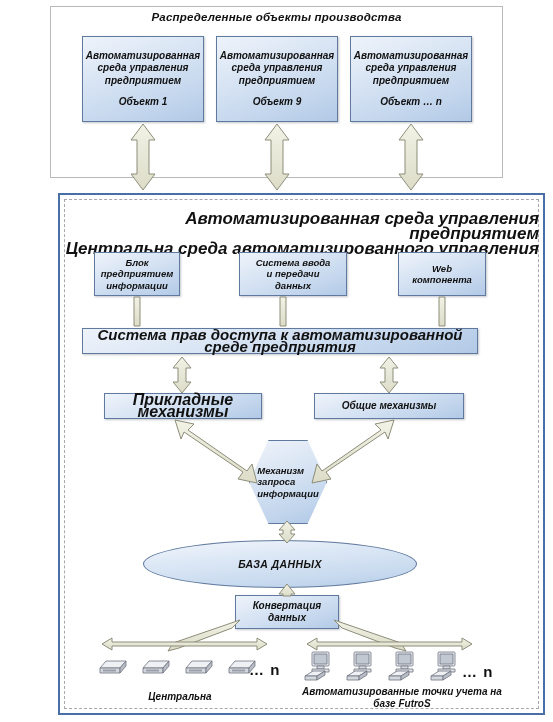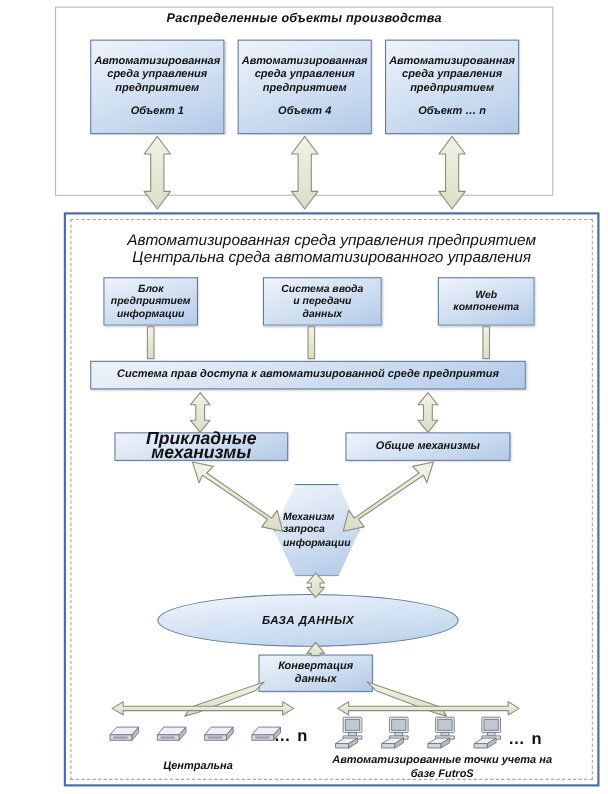--- a/index.html
+++ b/index.html
@@ -21,22 +21,22 @@
   }
   #main-container{
     left:58px;top:193px;width:487px;height:522px;
     border:2px solid #4a6fa8;background:#ffffff;box-sizing:border-box;
   }
   #main-dashed{
     left:64px;top:199px;width:475px;height:510px;
     border:1px dashed #a8a8a8;box-sizing:border-box;background:transparent;
   }
   #main-title{
-    left:64px;top:211px;width:475px;text-align:center;
-    font-size:14px;font-style:italic;font-weight:normal;line-height:15px;
+    left:64px;top:211px;width:475px;text-align:right;
+    font-size:17px;font-style:italic;font-weight:bold;line-height:15px;
   }
 
   
   .gbox{
     box-sizing:border-box;
     border:1px solid #60799e;
     background:linear-gradient(160deg,#eef3fa 0%,#dce7f5 32%,#c6d8ee 70%,#b2c9e6 100%);
     box-shadow:1px 1px 2px rgba(80,90,110,.35);
     display:flex;flex-direction:column;align-items:center;justify-content:center;
     text-align:center;font-style:italic;font-weight:bold;
@@ -49,21 +49,21 @@
   #obj-2{left:216px;}
   #obj-3{left:350px;}
 
   .smallbox{width:86px;height:44px;top:252px;font-size:9.5px;line-height:11.5px;}
   #box-vis{left:94px;}
   #box-input{left:239px;width:108px;}
   #box-web{left:398px;width:88px;}
 
   #bar-access{
     left:82px;top:328px;width:396px;height:26px;
-    font-size:10px;font-style:italic;font-weight:bold;
+    font-size:15px;font-style:italic;font-weight:bold;
   }
 
   #mech-applied{left:104px;top:393px;width:158px;height:26px;font-size:16px;}
   #mech-common{left:314px;top:393px;width:150px;height:26px;font-size:10px;}
 
   #box-convert{left:235px;top:595px;width:104px;height:34px;font-size:10px;line-height:12px;}
 
   
   #hex-request{
     left:249px;top:440px;width:76px;height:82px;
@@ -110,21 +110,21 @@
 <div class="abs gbox objbox" id="obj-1">
   <span>Автоматизированная</span>
   <span>среда управления</span>
   <span>предприятием</span>
   <span class="sub">Объект 1</span>
 </div>
 <div class="abs gbox objbox" id="obj-2">
   <span>Автоматизированная</span>
   <span>среда управления</span>
   <span>предприятием</span>
-  <span class="sub">Объект 4</span>
+  <span class="sub">Объект 9</span>
 </div>
 <div class="abs gbox objbox" id="obj-3">
   <span>Автоматизированная</span>
   <span>среда управления</span>
   <span>предприятием</span>
   <span class="sub">Объект … n</span>
 </div>
 
 <div class="abs" id="main-container"></div>
 <div class="abs" id="main-dashed"></div>

